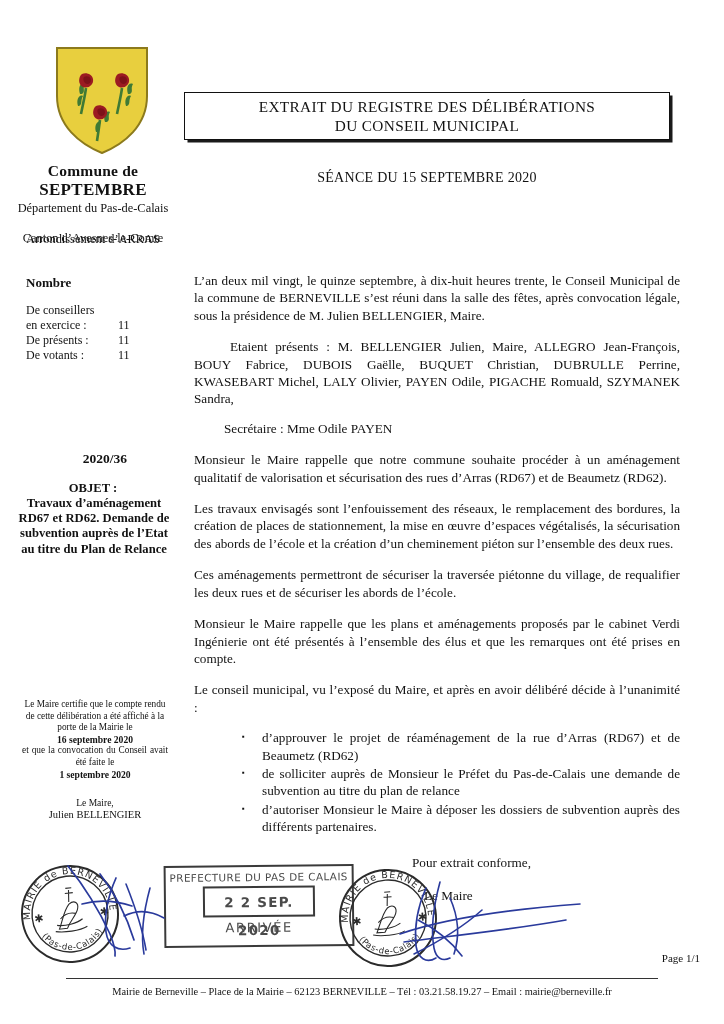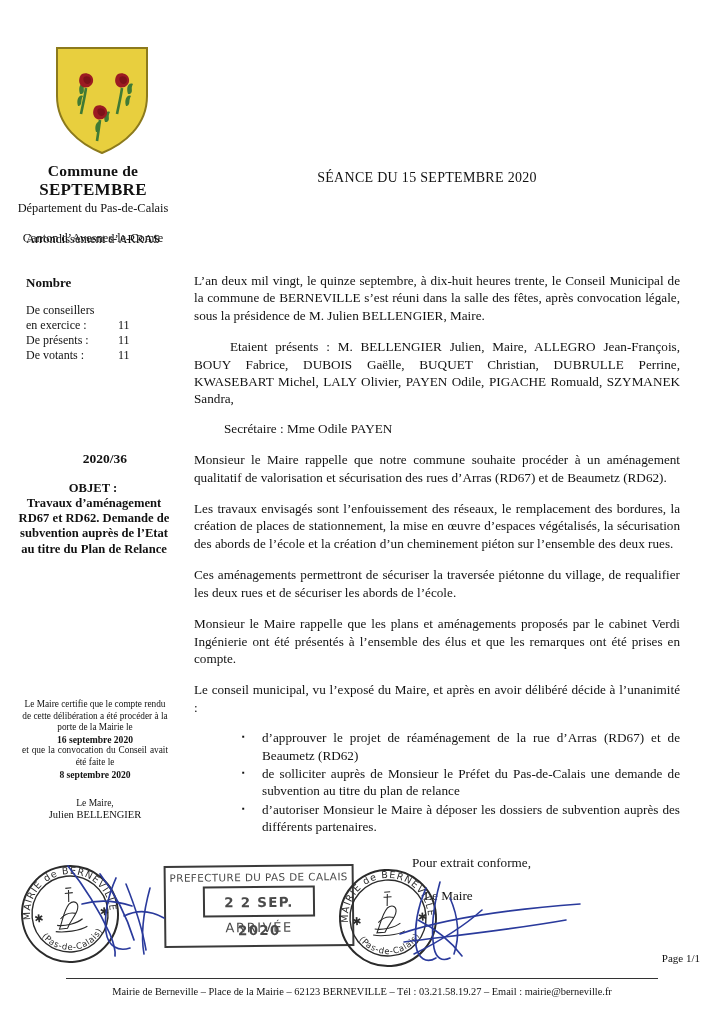--- a/index.html
+++ b/index.html
@@ -374,32 +374,36 @@
         <span class="lbl">De votants  :</span>
         <span class="val">11</span>
       </div>
     </div>
 
     <div class="delib-num">2020/36</div>
     <div class="objet-head">OBJET :</div>
     <div class="objet-body">Travaux d’aménagement RD67 et RD62. Demande de subvention auprès de l’Etat au titre du Plan de Relance</div>
 
     <div class="certif">
-      <span class="just">Le Maire certifie que le compte rendu de cette délibération a été procéder à la porte de la Mairie le</span>
+      <span class="just">Le Maire certifie que le compte rendu de cette délibération a été affiché à la porte de la Mairie le</span>
       <div class="bold">16 septembre 2020</div>
       <div class="just">et que la convocation du Conseil avait été faite le</div>
-      <div class="bold">8 septembre 2020</div>
+      <div class="bold">1 septembre 2020</div>
     </div>
 
     <div class="sig-maire">
       <div>Le Maire,</div>
       <div class="nm">Julien BELLENGIER</div>
     </div>
   </div>
 
+  <div class="title-box">
+    <div class="t-line t1">EXTRAIT DU REGISTRE DES DÉLIBÉRATIONS</div>
+    <div class="t-line t2">DU CONSEIL MUNICIPAL</div>
+  </div>
 
   <div class="seance">SÉANCE DU 15 SEPTEMBRE 2020</div>
 
   <div class="body">
     <p>L’an deux mil vingt, le quinze septembre, à dix-huit heures trente, le Conseil Municipal de la commune de BERNEVILLE s’est réuni dans la salle des fêtes, après convocation légale, sous la présidence de M. Julien BELLENGIER, Maire.</p>
     <p class="indent-sec">Etaient présents : M. BELLENGIER Julien, Maire, ALLEGRO Jean-François, BOUY Fabrice, DUBOIS Gaëlle, BUQUET Christian, DUBRULLE Perrine, KWASEBART Michel, LALY Olivier, PAYEN Odile, PIGACHE Romuald, SZYMANEK Sandra,</p>
     <p class="indent">Secrétaire : Mme Odile PAYEN</p>
     <p>Monsieur le Maire rappelle que notre commune souhaite procéder à un aménagement qualitatif de valorisation et sécurisation des rues d’Arras (RD67) et de Beaumetz (RD62).</p>
     <p>Les travaux envisagés sont l’enfouissement des réseaux, le remplacement des bordures, la création de places de stationnement, la mise en œuvre d’espaces végétalisés, la sécurisation des abords de l’école et la création d’un cheminement piéton sur l’ensemble des deux rues.</p>
     <p>Ces aménagements permettront de sécuriser la traversée piétonne du village, de requalifier les deux rues et de sécuriser les abords de l’école.</p>

